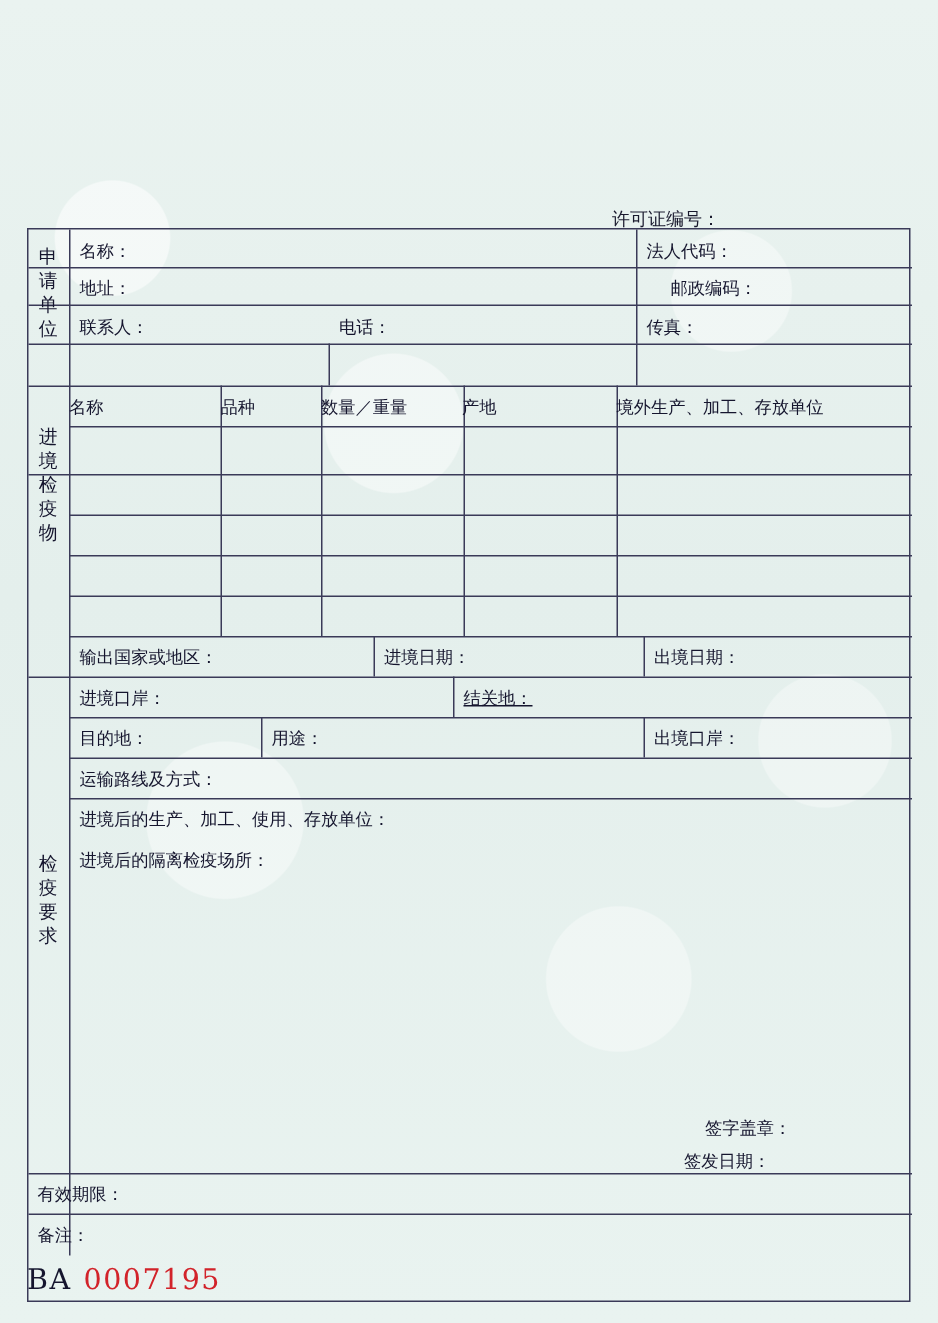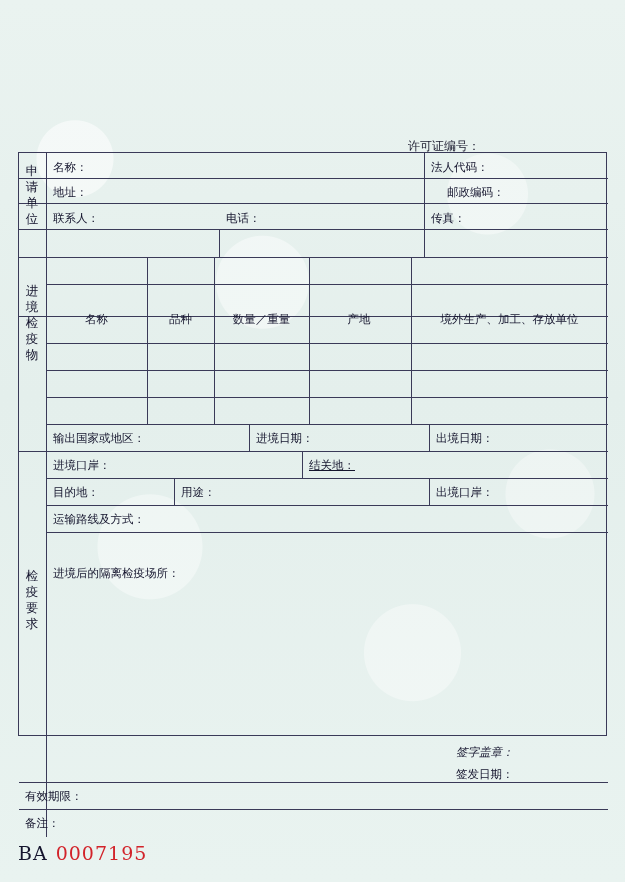--- a/index.html
+++ b/index.html
@@ -48,33 +48,33 @@
   }
 
   
   .permit-no{
     position:absolute;right:145px;top:138px;
     font-size:12px;font-family:"DejaVu Serif","Liberation Serif",serif;
   }
 
   
   .frame{
-    position:absolute;left:18px;top:152px;width:589px;height:584px;
+    position:absolute;left:18px;top:152px;width:589px;height:716px;
     border:1px solid #3a3a58;box-sizing:border-box;
   }
   .ln{position:absolute;background:#3a3a58;}
   .h{height:1px;}
   .v{width:1px;}
 
   .cell{
     position:absolute;font-size:11.5px;line-height:14px;
     font-family:"DejaVu Serif","Liberation Serif",serif;
     color:#15152e;white-space:nowrap;
   }
-  .cell.ctr{text-align:center;margin-top:48px;}
+  .cell.ctr{text-align:left;}
   .vlabel{
     position:absolute;font-size:12.5px;line-height:16px;
     font-family:"DejaVu Serif","Liberation Serif",serif;
     width:16px;text-align:center;color:#15152e;
   }
 
   
   .footer{
     position:absolute;left:18px;top:840px;width:589px;height:26px;
     display:flex;align-items:center;
@@ -165,23 +165,24 @@
     <div class="cell" style="left:417px;top:278px;">出境日期：</div>
 
     <div class="cell" style="left:34px;top:305px;">进境口岸：</div>
     <div class="cell" style="left:290px;top:305px;text-decoration:underline;">结关地：</div>
 
     <div class="cell" style="left:34px;top:332px;">目的地：</div>
     <div class="cell" style="left:162px;top:332px;">用途：</div>
     <div class="cell" style="left:417px;top:332px;">出境口岸：</div>
 
     <div class="cell" style="left:34px;top:359px;">运输路线及方式：</div>
+    <div class="cell" style="left:34px;top:386px;">进境后的生产、加工、使用、存放单位：</div>
     <div class="cell" style="left:34px;top:413px;">进境后的隔离检疫场所：</div>
 
-    <div class="cell" style="left:437px;top:592px;font-style:italic;">签字盖章：</div>
+    <div class="cell" style="left:451px;top:592px;">签字盖章：</div>
     <div class="cell" style="left:437px;top:614px;">签发日期：</div>
 
     <div class="cell" style="left:6px;top:636px;">有效期限：</div>
     <div class="cell" style="left:6px;top:663px;">备注：</div>
 
   </div>
 
   <div class="footer">
     <span class="ba">BA</span>
     <span class="serial">0007195</span>

